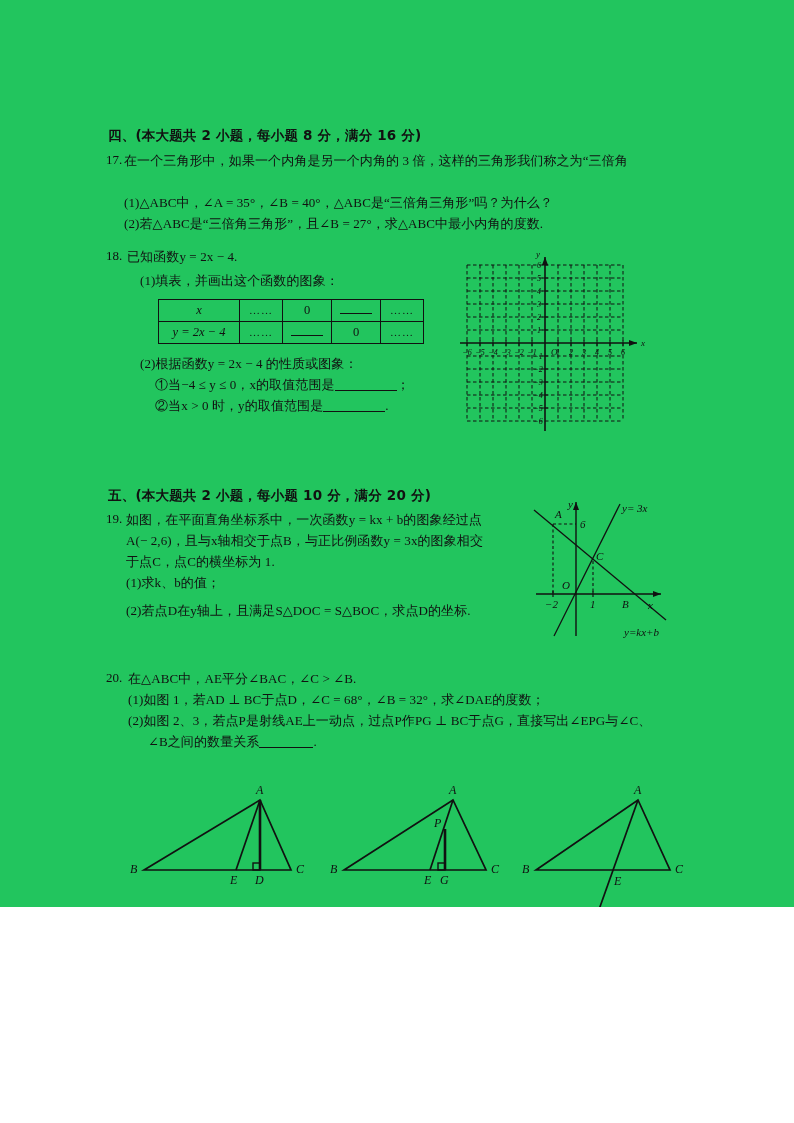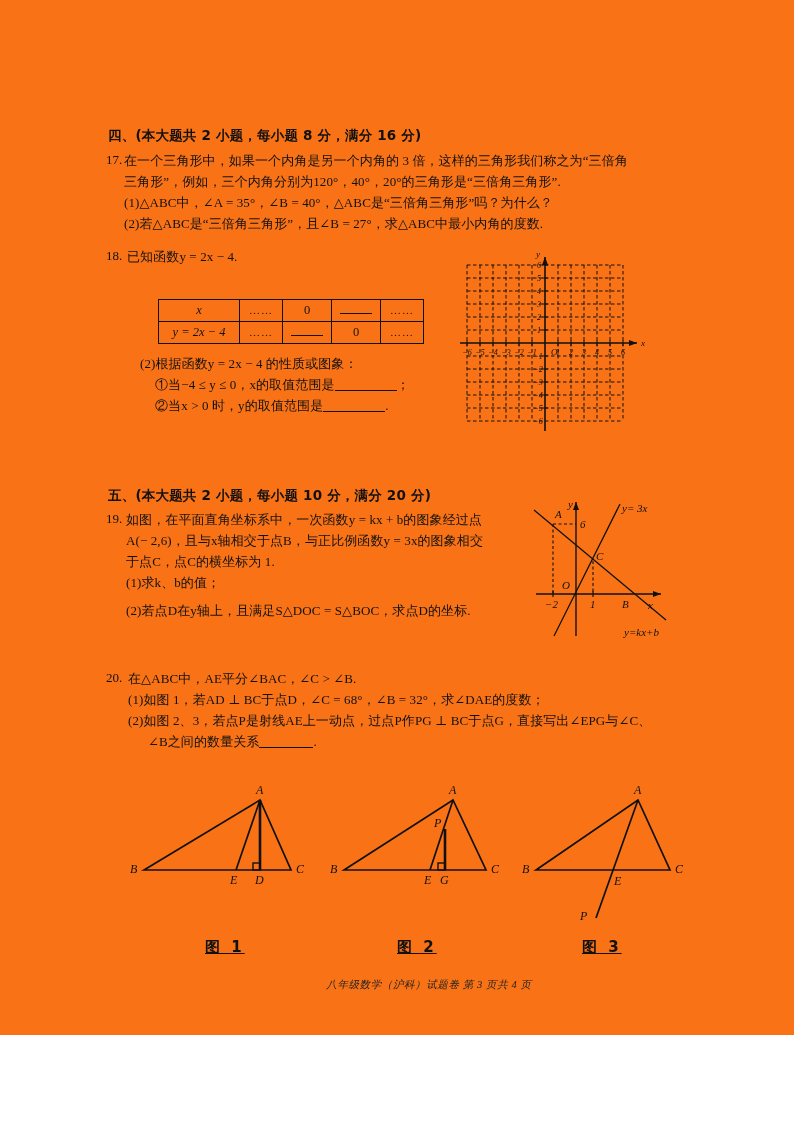--- a/index.html
+++ b/index.html
@@ -7,22 +7,22 @@
     padding: 0;
     background: #ffffff;
   }
   body {
     font-family: "Liberation Serif", "DejaVu Serif", serif;
     color: #111;
   }
   #page {
     position: relative;
     width: 794px;
-    height: 1035px;
-    background: #f97316;
+    height: 907px;
+    background: #22c55e;
     overflow: hidden;
   }
   .sec-head {
     position: absolute;
     font-family: "DejaVu Sans", "Liberation Sans", sans-serif;
     font-weight: bold;
     font-size: 13.5px;
     letter-spacing: 0.2px;
     white-space: nowrap;
   }
@@ -99,26 +99,26 @@
 </style>
 </head>
 <body>
 
 <div id="page">
 
   <div class="sec-head" style="left:108px; top:127px;">四、(本大题共 2 小题，每小题 8 分，满分 16 分)</div>
 
   <div class="qnum" style="left:106px; top:152px;">17.</div>
   <div class="qline" style="left:124px; top:152px;">在一个三角形中，如果一个内角是另一个内角的 3 倍，这样的三角形我们称之为“三倍角</div>
-  <div class="qline" style="left:124px; top:173px;">三角形”，例如，三个内角分别为120°，40°，20°的三角形是“三倍角三角形”.</div>
   <div class="qline" style="left:124px; top:194px;">(1)△ABC中，∠A = 35°，∠B = 40°，△ABC是“三倍角三角形”吗？为什么？</div>
   <div class="qline" style="left:124px; top:215px;">(2)若△ABC是“三倍角三角形”，且∠B = 27°，求△ABC中最小内角的度数.</div>
 
   <div class="qnum" style="left:106px; top:248px;">18.</div>
   <div class="qline" style="left:127px; top:248px;">已知函数y = 2x − 4.</div>
+  <div class="qline" style="left:140px; top:272px;">(1)填表，并画出这个函数的图象：</div>
 
   <table id="q18-table">
     <tbody>
         <tr>
       <td class="c-lab it">x</td>
       <td class="c-dots">……</td>
       <td class="c-val">0</td>
       <td class="c-val">
         <span class="cell-blank"></span>
       </td>

